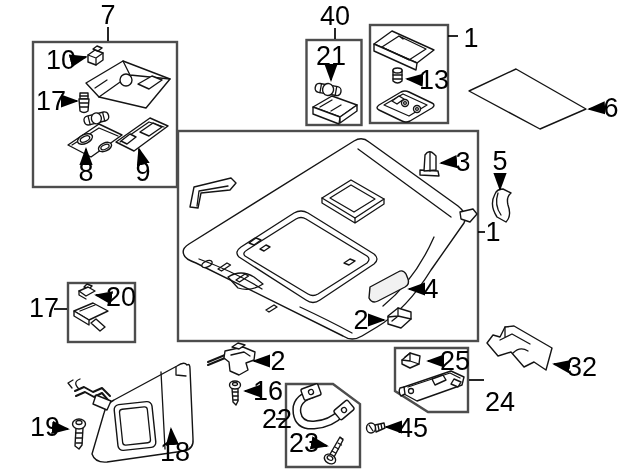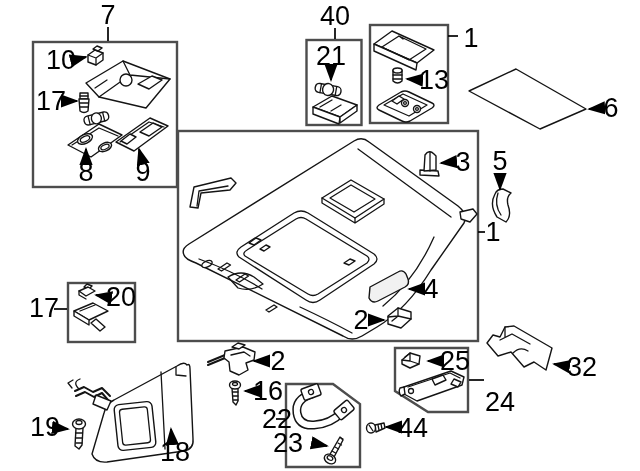--- a/index.html
+++ b/index.html
@@ -280,19 +280,19 @@
 <div class="callout" style="left:500px;top:161px">5</div>
 <div class="callout" style="left:431px;top:289px">4</div>
 <div class="callout" style="left:361px;top:320px">2</div>
 <div class="callout" style="left:44px;top:308px">17</div>
 <div class="callout" style="left:121px;top:297px">20</div>
 <div class="callout" style="left:45px;top:427px">19</div>
 <div class="callout" style="left:175px;top:452px">18</div>
 <div class="callout" style="left:278px;top:361px">2</div>
 <div class="callout" style="left:268px;top:391px">16</div>
 <div class="callout" style="left:277px;top:419px">22</div>
-<div class="callout" style="left:288px;top:443px">23</div>
-<div class="callout" style="left:413px;top:428px">44</div>
+<div class="callout" style="left:304px;top:443px">23</div>
+<div class="callout" style="left:413px;top:428px">45</div>
 <div class="callout" style="left:500px;top:402px">24</div>
 <div class="callout" style="left:455px;top:361px">25</div>
 <div class="callout" style="left:582px;top:367px">32</div>
 
 </div>
 
 </body></html>

